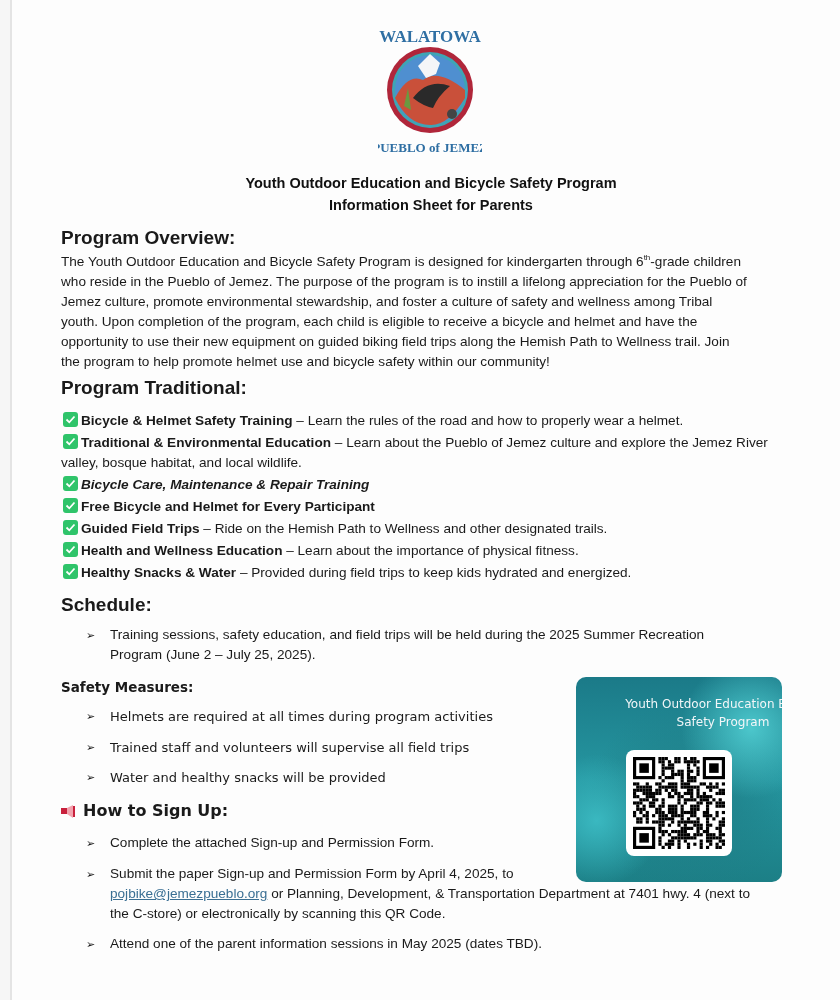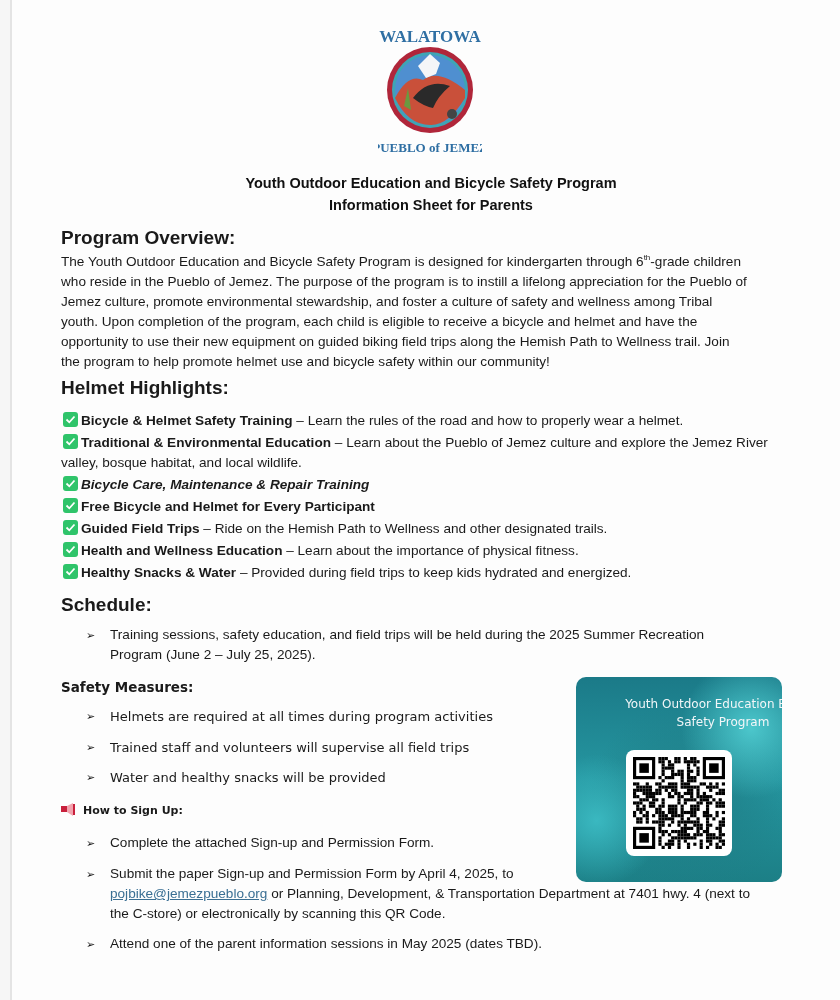--- a/index.html
+++ b/index.html
@@ -80,21 +80,21 @@
   <div>
     <div><span>The Youth Outdoor Education and Bicycle Safety Program is designed for kindergarten through 6</span><sup style="font-size:8px">th</sup><span>-grade children</span></div>
     <div>who reside in the Pueblo of Jemez. The purpose of the program is to instill a lifelong appreciation for the Pueblo of</div>
     <div>Jemez culture, promote environmental stewardship, and foster a culture of safety and wellness among Tribal</div>
     <div>youth. Upon completion of the program, each child is eligible to receive a bicycle and helmet and have the</div>
     <div>opportunity to use their new equipment on guided biking field trips along the Hemish Path to Wellness trail. Join</div>
     <div>the program to help promote helmet use and bicycle safety within our community!</div>
   </div>
 </div>
 
-<div class="content h" style="top:378px;">Helmet Highlights:</div>
+<div class="content h" style="top:378px;">Program Traditional:</div>
 
 <div class="check-row" style="top:410px;">
   <span class="chk"><svg width="11" height="11" viewBox="0 0 11 11">
         <path d="M1.5 5.5 L4.3 8.3 L9.5 2.5" stroke="#fff" stroke-width="1.8" fill="none"></path>
       </svg></span><span class="b">Bicycle &amp; Helmet Safety Training</span><span> – Learn the rules of the road and how to properly wear a helmet.</span>
 </div>
 <div class="check-row" style="top:432px;">
   <span class="chk"><svg width="11" height="11" viewBox="0 0 11 11">
         <path d="M1.5 5.5 L4.3 8.3 L9.5 2.5" stroke="#fff" stroke-width="1.8" fill="none"></path>
       </svg></span><span class="b">Traditional &amp; Environmental Education</span><span> – Learn about the Pueblo of Jemez culture and explore the Jemez River</span>
@@ -142,21 +142,21 @@
 </div>
 <div class="bullet-row sans2" style="top:738px; width:480px; height:20px;">
   <span class="arrow">➢</span>
   <div class="btext">Trained staff and volunteers will supervise all field trips</div>
 </div>
 <div class="bullet-row sans2" style="top:768px; width:480px; height:20px;">
   <span class="arrow">➢</span>
   <div class="btext">Water and healthy snacks will be provided</div>
 </div>
 
-<div class="content sans2" style="top:801px; font-weight:bold; font-size:11px;">
+<div class="content sans2" style="top:801px; font-weight:bold; font-size:16px;">
   <span class="megaphone">
     <svg width="16" height="13" viewBox="0 0 16 13">
         <rect x="0" y="3" width="6" height="6" fill="#c8203c"></rect>
         <path d="M6 3 L12 0 L12 13 L6 9Z" fill="#f2a3ae"></path>
         <rect x="12" y="1" width="2" height="11" fill="#c8203c"></rect>
       </svg>
   </span><span>How to Sign Up:</span>
 </div>
 <div class="bullet-row" style="top:833px; width:480px; height:20px;">
   <span class="arrow">➢</span>

